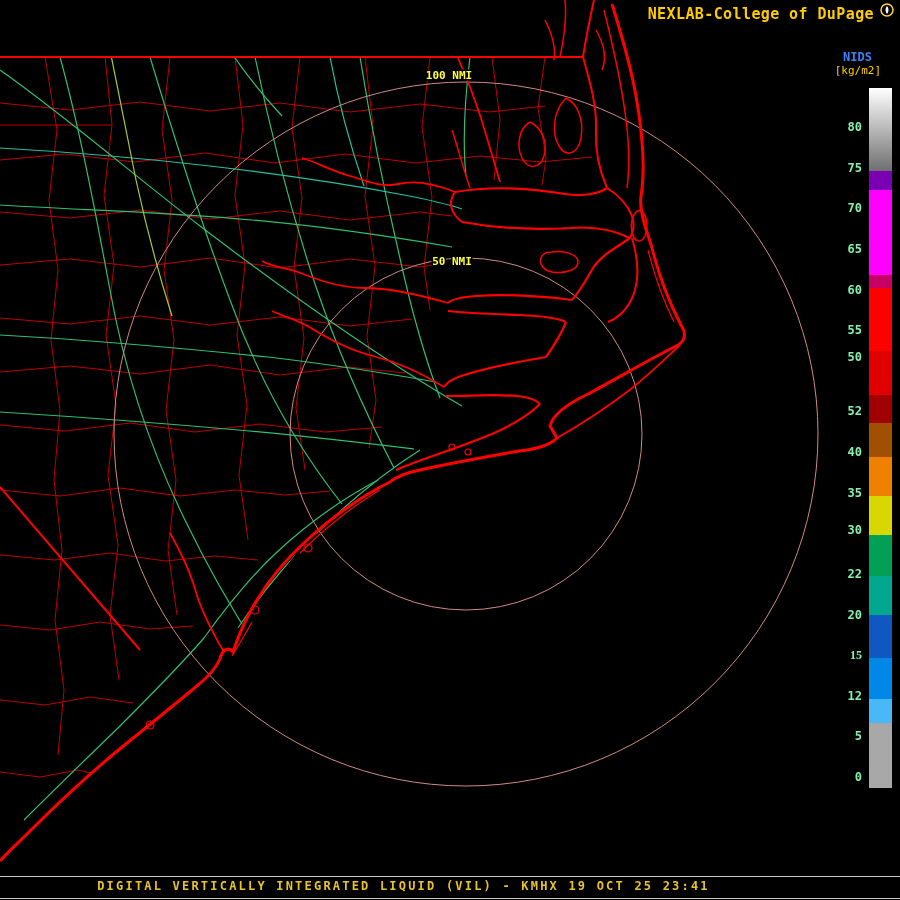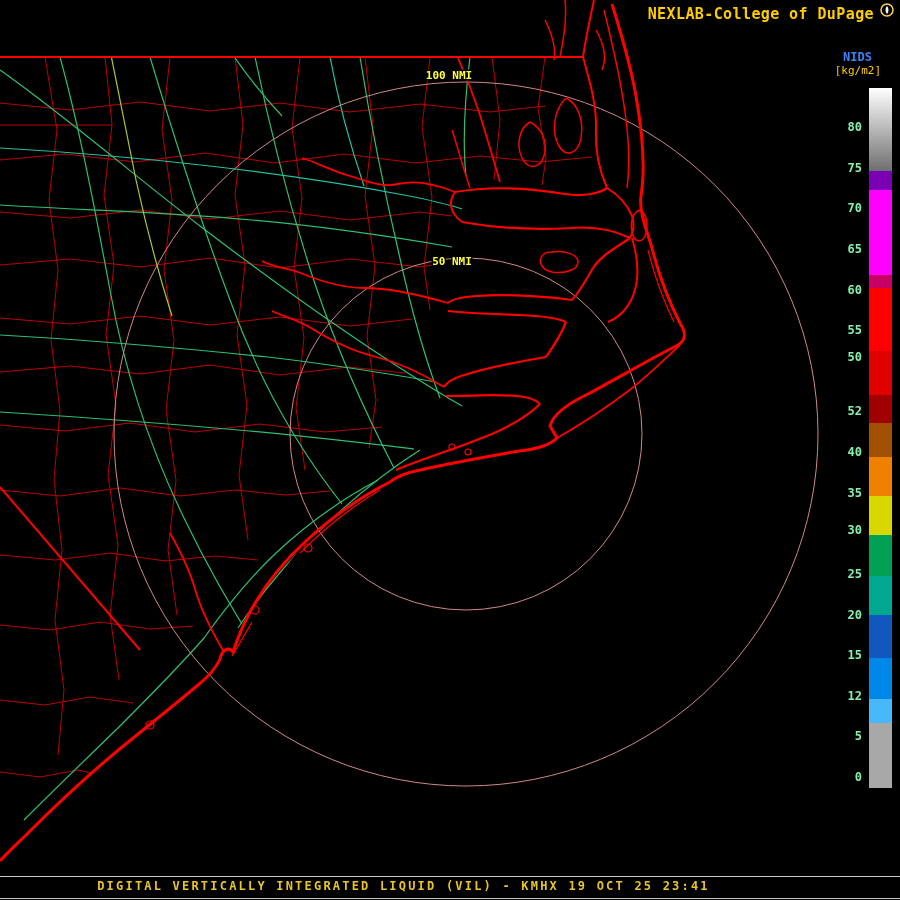--- a/index.html
+++ b/index.html
@@ -166,23 +166,23 @@
       <span class="cb-tick" style="top: 160.625px; margin-left: 22px;">75</span>
       <span class="cb-tick" style="top: 201.25px;">70</span>
       <span class="cb-tick" style="top: 241.875px;">65</span>
       <span class="cb-tick" style="top: 282.5px; margin-left: 15px;">60</span>
       <span class="cb-tick" style="top: 323.125px;">55</span>
       <span class="cb-tick" style="top: 350px;">50</span>
       <span class="cb-tick" style="top: 404.375px;">52</span>
       <span class="cb-tick" style="top: 445px;">40</span>
       <span class="cb-tick" style="top: 485.625px;">35</span>
       <span class="cb-tick" style="top: 495px; margin-top: 28px;">30</span>
-      <span class="cb-tick" style="top: 566.875px;">25</span>
+      <span class="cb-tick" style="top: 566.875px;">22</span>
       <span class="cb-tick" style="top: 607.5px;">20</span>
-      <span class="cb-tick" style="top: 648.125px;">15</span>
+      <span class="cb-tick" style="top: 648.125px; font-family: Liberation Serif, serif;">15</span>
       <span class="cb-tick" style="top: 688.75px;">12</span>
       <span class="cb-tick" style="top: 729.375px;">5</span>
       <span class="cb-tick" style="top: 770px;">0</span>
     </div>
 
   <div class="footer-rule" style="top:876px;"></div>
   <div class="footer-text">DIGITAL VERTICALLY INTEGRATED LIQUID (VIL) - KMHX 19 OCT 25 23:41</div>
   <div class="footer-rule" style="top:898px;"></div>
 
 </div>

